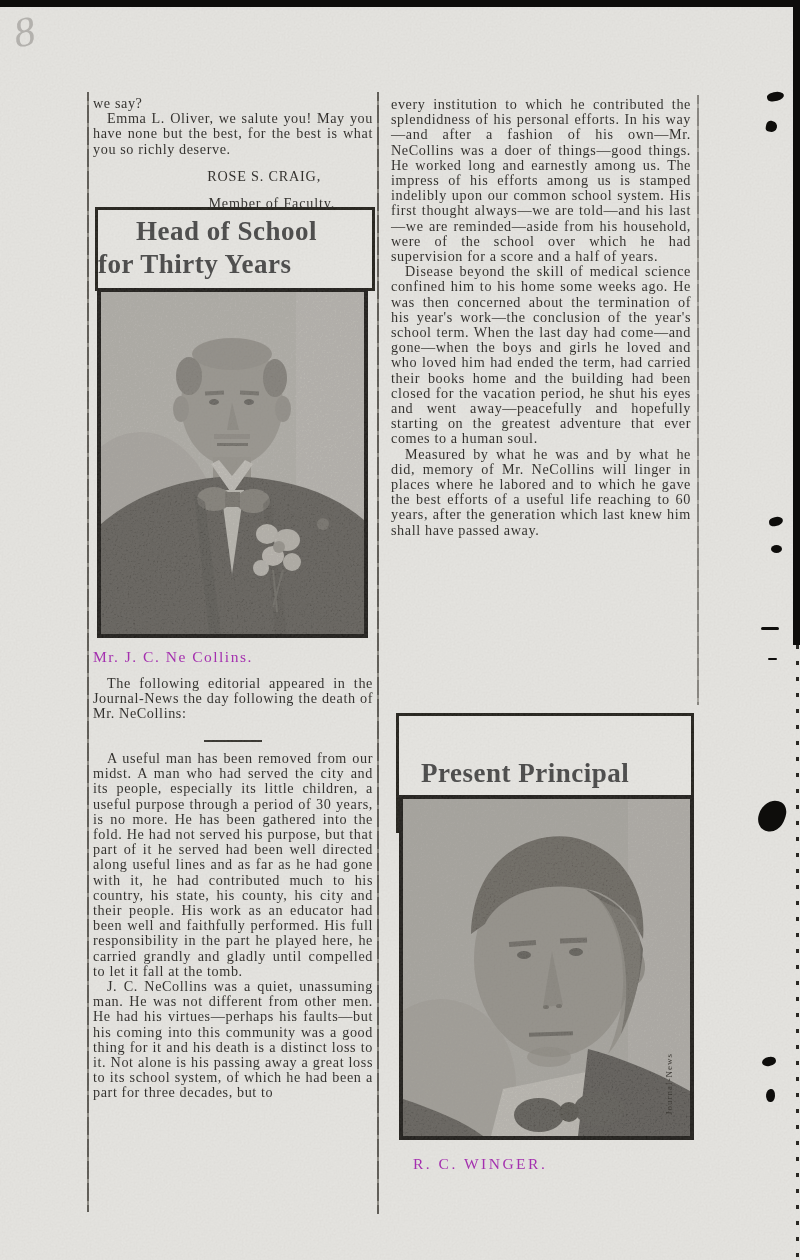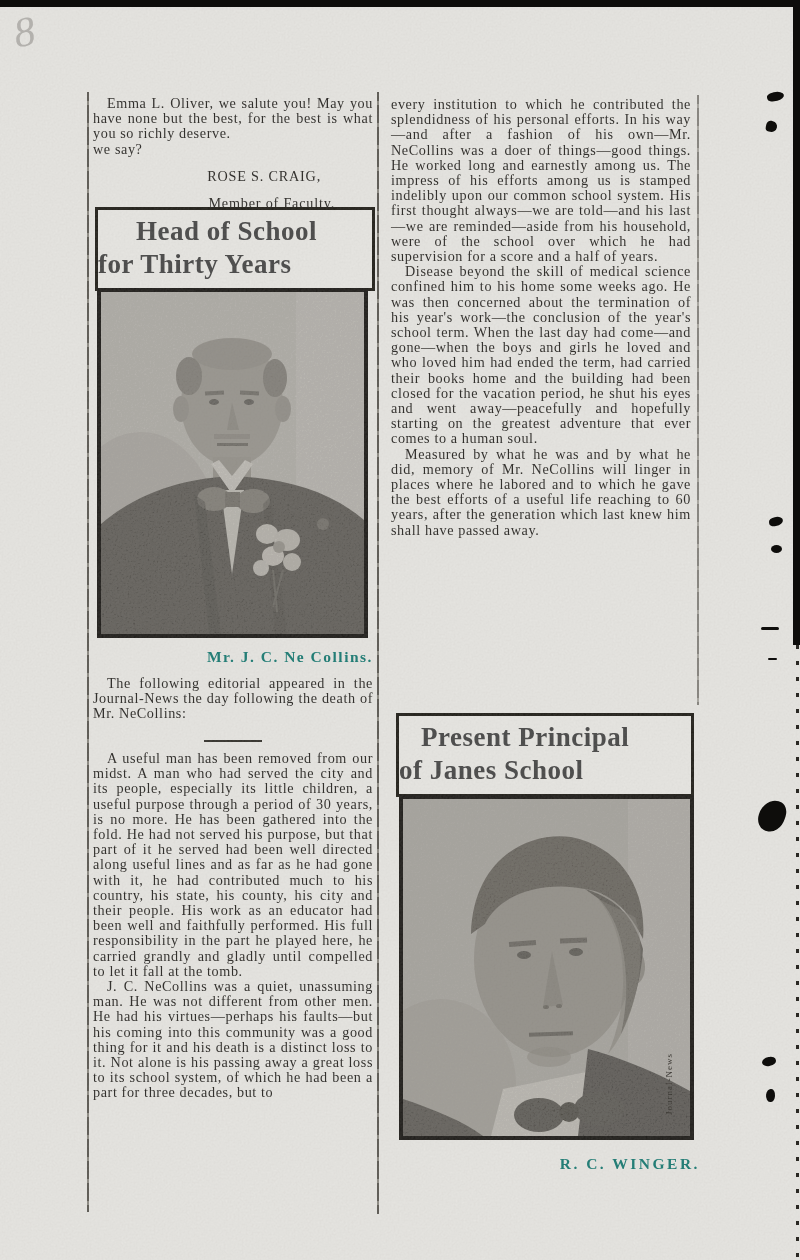--- a/index.html
+++ b/index.html
@@ -19,21 +19,21 @@
   .p{font-size:14.2px;line-height:15.2px;letter-spacing:0.6px;text-align:justify;
      margin:0;text-indent:14px;}
   .p.noindent{text-indent:0;}
   .sig{font-size:14.2px;line-height:15.4px;letter-spacing:0.8px;text-align:right;margin:12px;font-family:Liberation Serif, serif;}
   .headline-box{position:absolute;border:3px solid #17150f;background:#eae9e5;z-index:3;
      font-weight:bold;font-size:27px;line-height:33px;letter-spacing:0.5px;color:#404040;padding:5px 0 7px 0;}
   .headline-box .l1{padding-left:38px;}
   .headline-box .l2{padding-right:20px;}
   .photo-frame{position:absolute;border:4px solid #151310;background:#bdbab5;z-index:3;}
   .photo-frame svg{display:block;}
-  .caption{position:absolute;z-index:3;font-weight:bold;font-size:15.5px;letter-spacing:1.5px;text-align:right;color:#0f766e;}
+  .caption{position:absolute;z-index:3;font-weight:normal;font-size:15.5px;letter-spacing:1.5px;text-align:left;color:#a21caf;}
   .mini-rule{position:absolute;z-index:3;width:58px;height:2px;background:#2b2923;}
   .photo-credit{position:absolute;z-index:4;font-size:9px;letter-spacing:1px;color:#2e2b26;
      transform:rotate(-90deg);transform-origin:left top;white-space:nowrap;}
 </style>
 </head>
 <body>
 
 <div class="scan-bar-top"></div>
 <div class="scan-strip-right"></div>
 <div class="scan-strip-right-dotted"></div>
@@ -49,22 +49,22 @@
   <div class="ink" style="left:759px;top:800px;width:26px;height:32px;border-radius:60% 40% 55% 45%;transform:rotate(18deg);"></div>
   <div class="ink" style="left:762px;top:1057px;width:14px;height:9px;border-radius:55% 45% 50% 50%;transform:rotate(-10deg);"></div>
   <div class="ink" style="left:766px;top:1089px;width:9px;height:13px;border-radius:50% 50% 45% 55%;transform:rotate(6deg);"></div>
 </div>
 
 <div class="rule" style="left:87px;top:92px;height:1120px;"></div>
 <div class="rule" style="left:377px;top:92px;height:1122px;"></div>
 <div class="rule" style="left:697px;top:95px;height:610px;opacity:.7;"></div>
 
 <div class="col" style="left:93px;top:96px;width:280px;">
+  <p class="p noindent">we say?</p>
   <p class="p">Emma L. Oliver, we salute you! May you have none but the best, for the best is what you so richly deserve.</p>
-  <p class="p noindent">we say?</p>
   <p class="sig" style="margin-right:52px;">ROSE S. CRAIG,</p>
   <p class="sig" style="margin-right:38px;">Member of Faculty.</p>
 </div>
 
 <div class="headline-box" style="left:95px;top:207px;width:274px;">
   <div class="l1">Head of School</div>
   <div class="l2">for Thirty Years</div>
 </div>
 
 <div class="photo-frame" style="left:97px;top:288px;width:263px;height:342px;">
@@ -128,21 +128,21 @@
   <p class="p">J. C. NeCollins was a quiet, unassuming man. He was not different from other men. He had his virtues—perhaps his faults—but his coming into this community was a good thing for it and his death is a distinct loss to it. Not alone is his passing away a great loss to its school system, of which he had been a part for three decades, but to</p>
 </div>
 
 <div class="col" style="left:391px;top:97px;width:300px;">
   <p class="p noindent">every institution to which he contributed the splendidness of his personal efforts. In his way—and after a fashion of his own—Mr. NeCollins was a doer of things—good things. He worked long and earnestly among us. The impress of his efforts among us is stamped indelibly upon our common school system. His first thought always—we are told—and his last—we are reminded—aside from his household, were of the school over which he had supervision for a score and a half of years.</p>
   <p class="p">Disease beyond the skill of medical science confined him to his home some weeks ago. He was then concerned about the termination of his year's work—the conclusion of the year's school term. When the last day had come—and gone—when the boys and girls he loved and who loved him had ended the term, had carried their books home and the building had been closed for the vacation period, he shut his eyes and went away—peacefully and hopefully starting on the greatest adventure that ever comes to a human soul.</p>
   <p class="p">Measured by what he was and by what he did, memory of Mr. NeCollins will linger in places where he labored and to which he gave the best efforts of a useful life reaching to 60 years, after the generation which last knew him shall have passed away.</p>
 </div>
 
 <div class="headline-box" style="left:396px;top:713px;width:292px;">
-  <div class="l1" style="padding-left:22px;">Present Principal</div>
+  <div class="l1" style="padding-left:22px;margin-top:36px;">Present Principal</div>
   <div class="l2" style="padding-right:38px;">of Janes School</div>
 </div>
 
 <div class="photo-frame" style="left:399px;top:795px;width:287px;height:337px;">
   <svg width="287" height="337" viewBox="0 0 287 337">
     <defs>
       <filter id="g2" x="0" y="0" width="100%" height="100%">
         <feTurbulence type="fractalNoise" baseFrequency="0.55" numOctaves="2" stitchTiles="stitch"></feTurbulence>
         <feColorMatrix type="matrix" values="0 0 0 0 0.30  0 0 0 0 0.29  0 0 0 0 0.27  0.7 0.7 0.7 0 0"></feColorMatrix>
       </filter>

